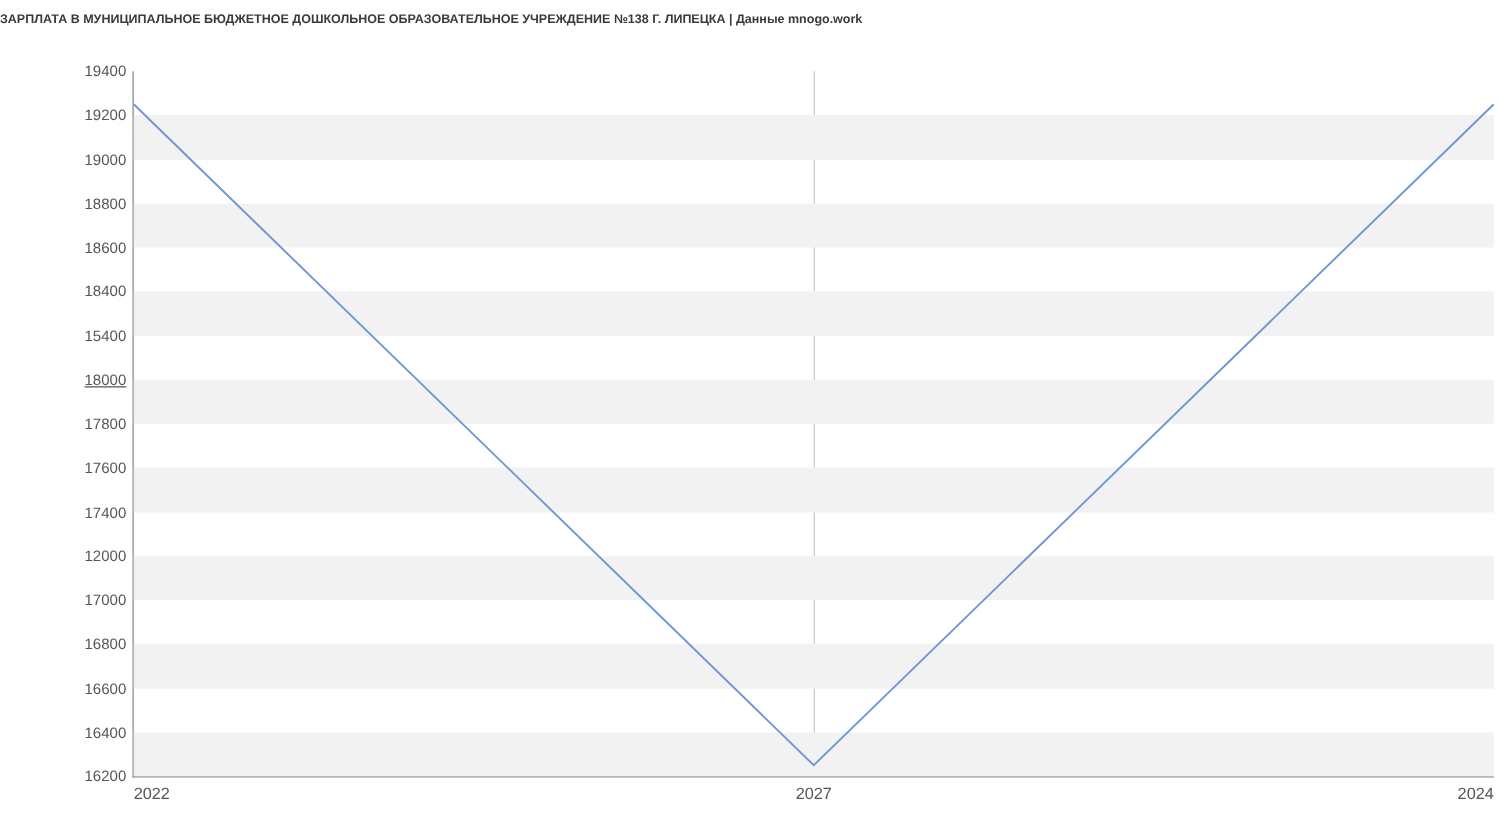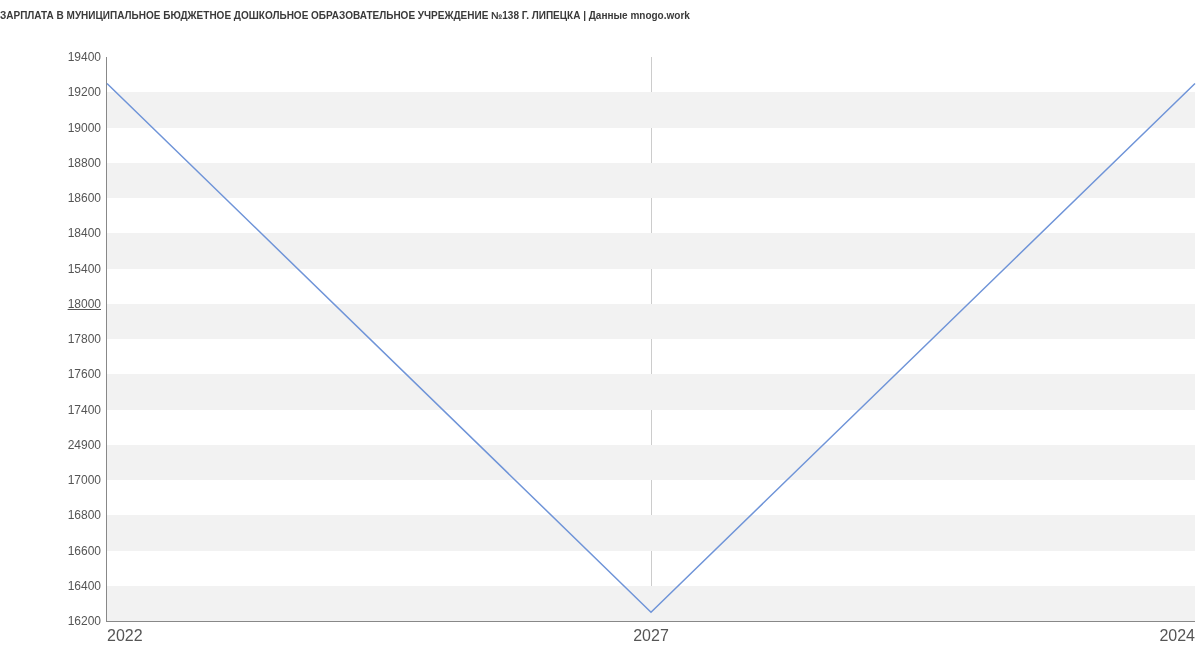--- a/index.html
+++ b/index.html
@@ -42,21 +42,21 @@
     padding-right: 6px;
     font-size: 12px;
     white-space: nowrap;
     color: #555;
   }
   .xtick {
     position: absolute;
     top: 100%;
     transform: translateX(-50%);
     padding-top: 6px;
-    font-size: 16px;
+    font-size: 13px;
     color: #555;
   }
   .xtick.left  { transform: translateX(0); }
   .xtick.right { transform: translateX(-100%); }
   .vline {
     position: absolute;
     top: 0;
     bottom: 0;
     width: 0;
     border-left: 1px solid #ccc;
@@ -91,21 +91,21 @@
       <div class="hgrid" style="top: 458.25px; height: 35.25px;"></div>
       <div class="hgrid" style="top: 528.75px; height: 35.25px;"></div>
     <svg class="line" id="linesvg" preserveAspectRatio="none" viewBox="0 0 1088 564">
       <polyline id="poly" points="0,26.4375 544,555.1875 1088,26.4375" stroke="#6f94d8"></polyline>
     </svg>
   <div class="ytick" style="top: 564px;">16200</div>
       <div class="ytick" style="top: 528.75px;">16400</div>
       <div class="ytick" style="top: 493.5px;">16600</div>
       <div class="ytick" style="top: 458.25px;">16800</div>
       <div class="ytick" style="top: 423px; text-align: right;">17000</div>
-      <div class="ytick" style="top: 387.75px;">24900</div>
+      <div class="ytick" style="top: 387.75px;">12000</div>
       <div class="ytick" style="top: 352.5px;">17400</div>
       <div class="ytick" style="top: 317.25px;">17600</div>
       <div class="ytick" style="top: 282px;">17800</div>
       <div class="ytick" style="top: 246.75px; text-decoration: underline;">18000</div>
       <div class="ytick" style="top: 211.5px;">15400</div>
       <div class="ytick" style="top: 176.25px;">18400</div>
       <div class="ytick" style="top: 141px;">18600</div>
       <div class="ytick" style="top: 105.75px;">18800</div>
       <div class="ytick" style="top: 70.5px;">19000</div>
       <div class="ytick" style="top: 35.25px;">19200</div>

